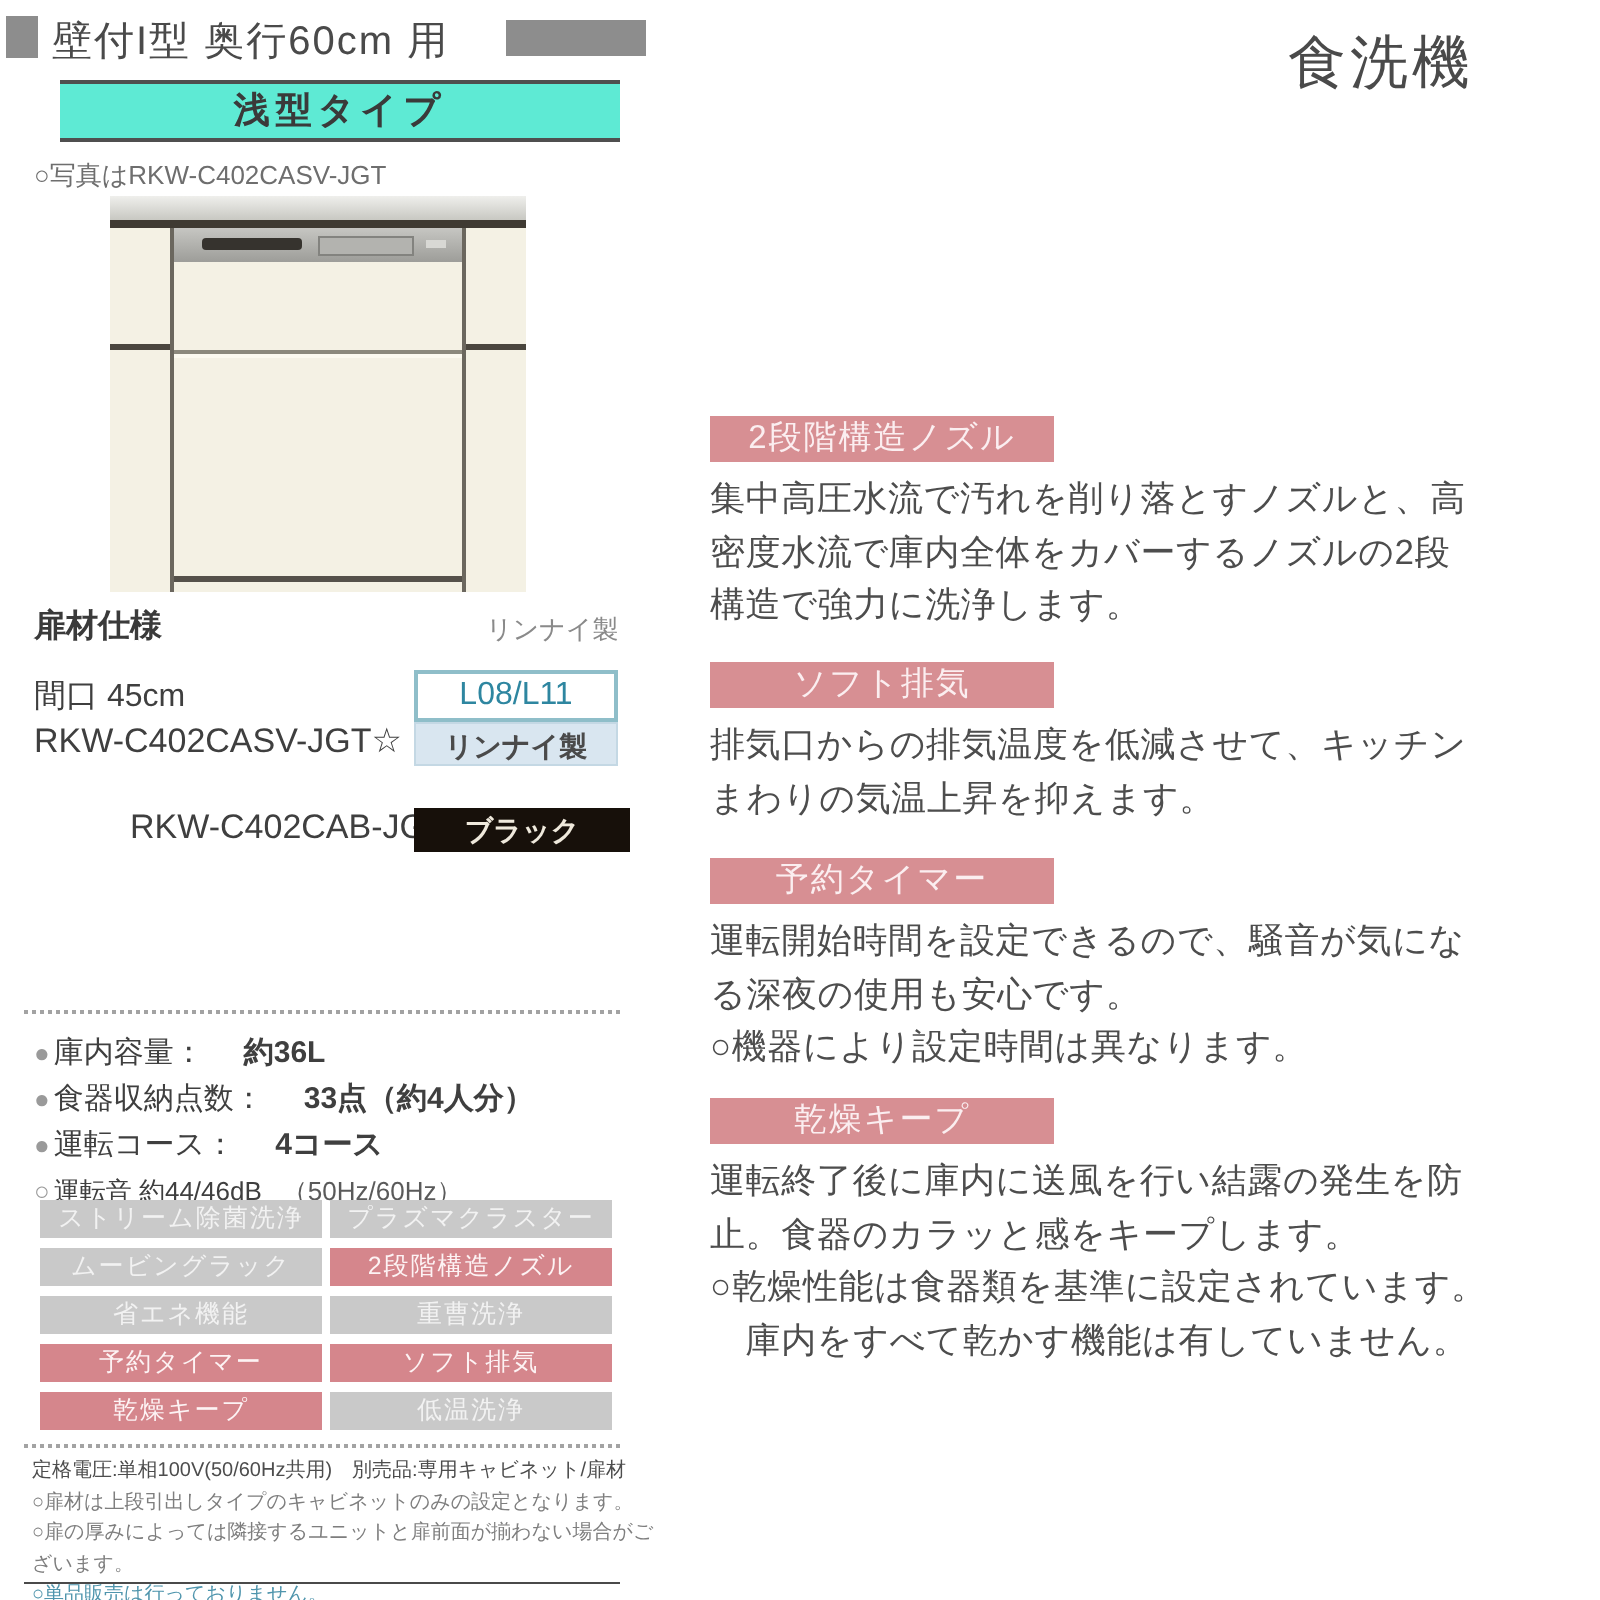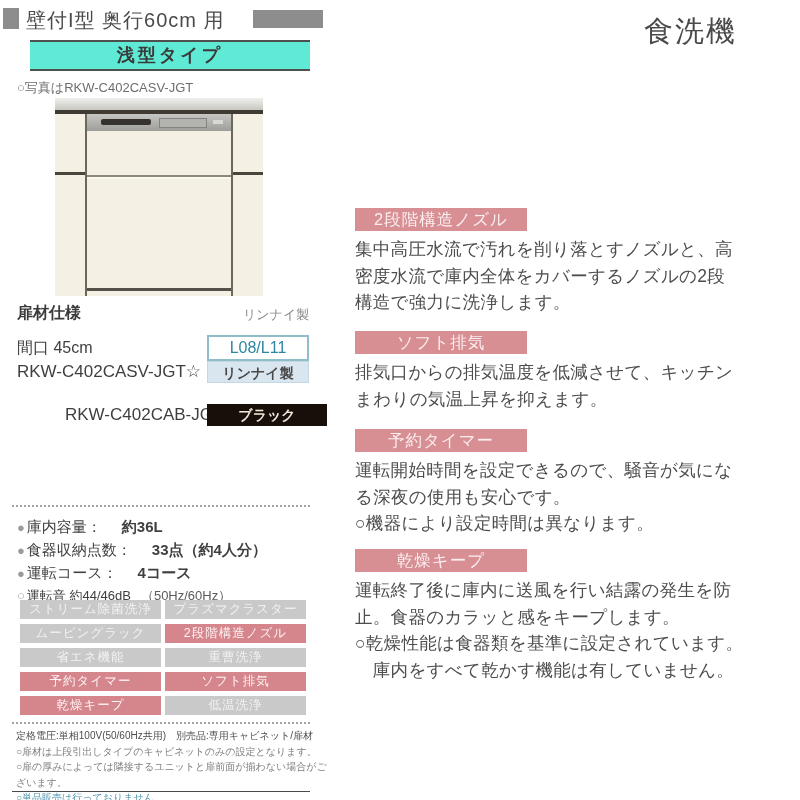--- a/index.html
+++ b/index.html
@@ -37,21 +37,21 @@
   
   .door-spec{position:absolute;left:17px;top:303px;font-size:16px;font-weight:bold;color:#3a3a3a;}
   .maker{position:absolute;left:243px;top:306px;font-size:13px;color:#8a8a8a;}
   .width-label{position:absolute;left:17px;top:338px;font-size:16px;color:#3f3f3f;}
   .code-badge{position:absolute;left:207px;top:335px;width:98px;height:22px;background:#fff;
     border:2px solid #8fbec9;color:#2e86a0;font-size:16px;text-align:center;line-height:22px;}
   .model1{position:absolute;left:17px;top:361px;font-size:17px;color:#3f3f3f;}
   .badge-silver{position:absolute;left:207px;top:361px;width:102px;height:22px;background:#d9e6f0;
     border:1px solid #c4d8e4;color:#4a4a4a;font-size:14px;font-weight:bold;text-align:center;line-height:22px;box-sizing:border-box;}
   .model2{position:absolute;left:17px;top:404px;font-size:17px;color:#3f3f3f;margin-left:48px;}
-  .badge-black{position:absolute;left:207px;top:404px;width:120px;height:22px;background:#17100a;
+  .badge-black{position:absolute;left:207px;top:404px;width:108px;height:22px;background:#17100a;
     color:#efe9dc;font-size:14px;font-weight:bold;text-align:center;line-height:22px;}
 
   .dotted{position:absolute;left:12px;width:298px;border-top:2px dotted #a3a3a3;}
   .dot1{top:505px;} .dot2{top:722px;}
 
   
   .specs{position:absolute;left:17px;top:515px;}
   .spec-row{font-size:15px;color:#3f3f3f;height:23px;line-height:23px;}
   .spec-bullet{color:#9a9a9a;font-size:13px;margin-right:2px;}
   .spec-label{color:#3f3f3f;}

